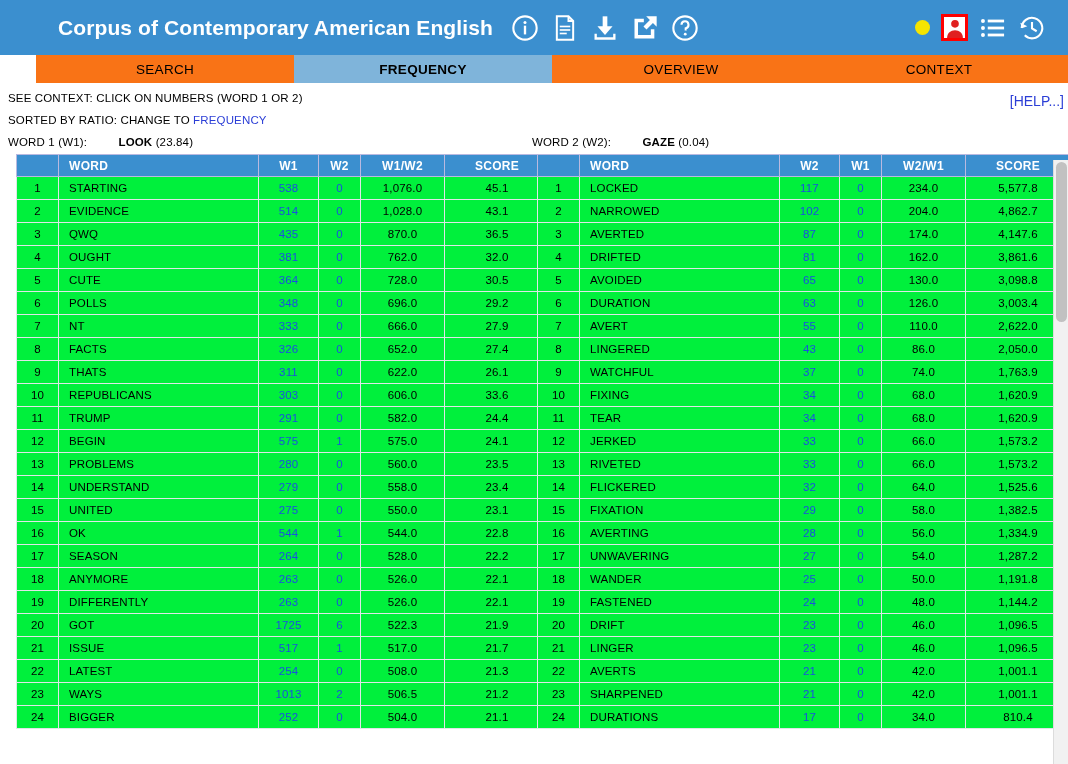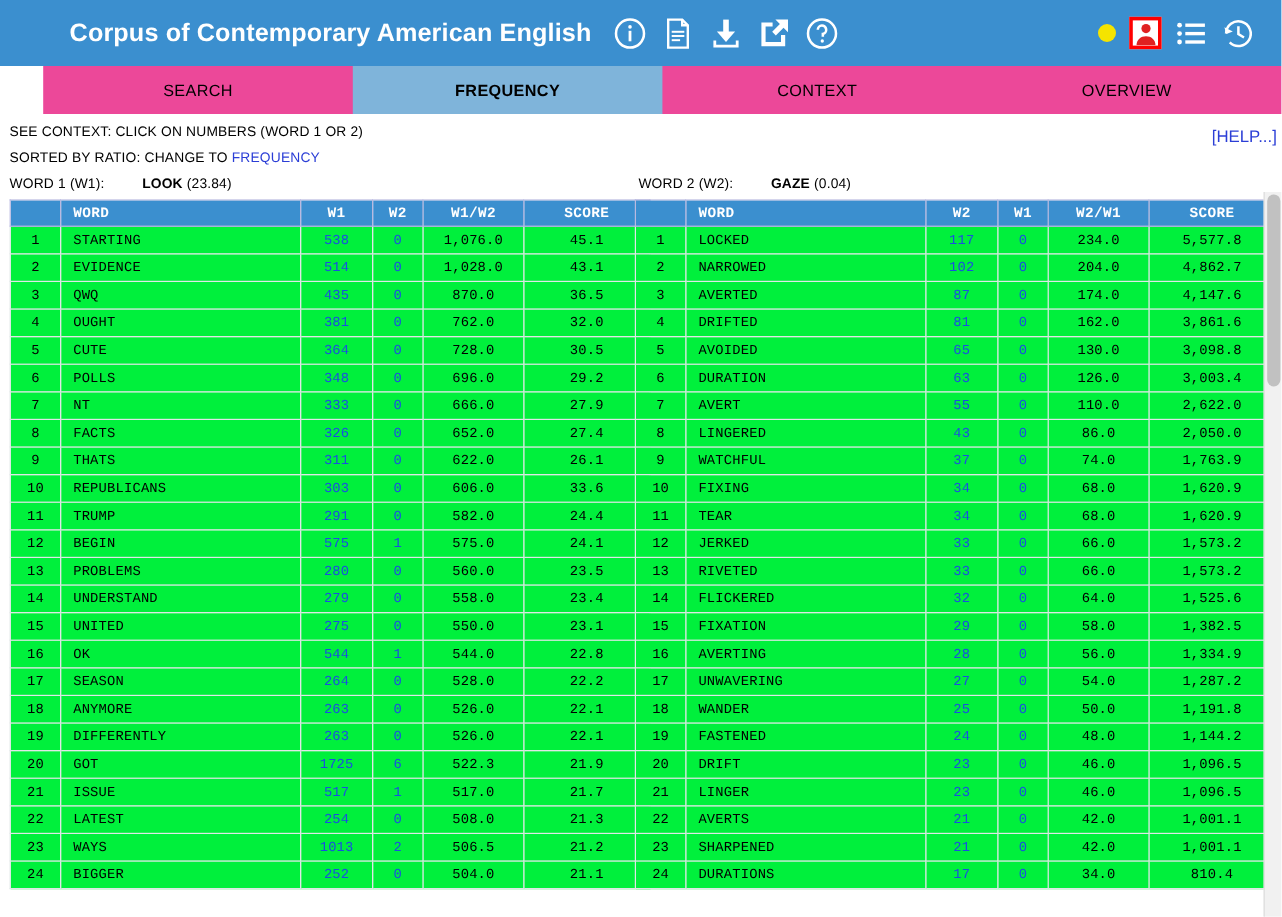--- a/index.html
+++ b/index.html
@@ -49,22 +49,22 @@
     width: 27px; height: 27px;
     border: 3px solid #ff0000;
     background: #ffffff;
     display: flex; align-items: flex-end; justify-content: center;
     overflow: hidden;
   }
   .user-box svg { width: 20px; height: 20px; display:block; }
 
   
   .tabbar {
-    height: 40px;
-    background: #ec4899;
+    height: 28px;
+    background: #f97316;
     display: flex;
     margin-left: 36px;
   }
   .tab {
     flex: 1;
     display: flex; align-items: center; justify-content: center;
     font-size: 13.5px;
     color: #000000;
     letter-spacing: .3px;
     cursor: pointer;
@@ -99,25 +99,24 @@
     color: #000000;
     margin-bottom: 6px;
     letter-spacing: .15px;
   }
   .word-cap { width: 527px; white-space: nowrap; }
   .word-cap b { font-weight: bold; margin-left: 28px; }
 
   
   .panels {
     display: flex;
-    padding: 0 0 0 8px;
+    padding: 0 0 0 16px;
     gap: 8px;
     height: 580px;
     overflow: hidden;
-    font-family: Liberation Mono, monospace;
   }
   .panel { flex: 0 0 auto; }
   .panel.left  { width: 513px; }
   .panel.right { width: 513px; }
 
   table.freq {
     border-collapse: collapse;
     width: 100%;
     table-layout: fixed;
     font-size: 11.5px;
@@ -242,22 +241,22 @@
             <path d="M2 7.5 l1.4 4.8 l4.6 -1.8 z" fill="#fff"></path>
             <path d="M12 6.8 v5.6 l4 2.4" fill="none" stroke="#fff" stroke-width="1.8"></path>
           </svg>
       </span>
     </div>
   </div>
 
   <div class="tabbar">
     <div class="tab">SEARCH</div>
     <div class="tab active">FREQUENCY</div>
+    <div class="tab">OVERVIEW</div>
     <div class="tab">CONTEXT</div>
-    <div class="tab">OVERVIEW</div>
   </div>
 
   <div class="info-strip">
     <div class="info-line">SEE CONTEXT: CLICK ON NUMBERS (WORD 1 OR 2)</div>
     <div class="info-line">
       <span>SORTED BY RATIO: CHANGE TO </span><span class="lnk">FREQUENCY</span>
     </div>
     <div class="help-link">[HELP...]</div>
 
     <div class="word-row">

